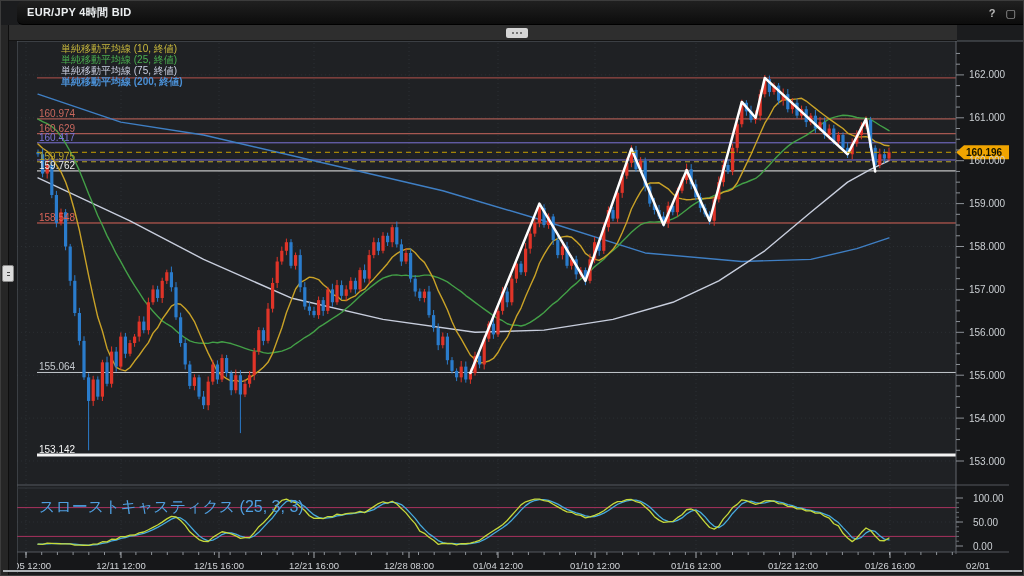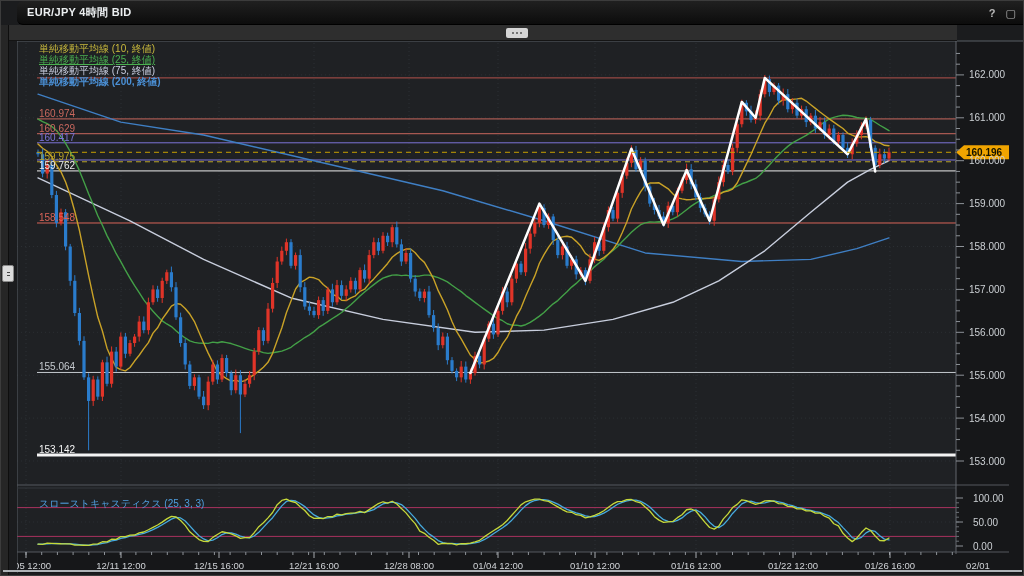--- a/index.html
+++ b/index.html
@@ -11,23 +11,23 @@
   #win-controls{position:absolute;right:6px;top:0;height:24px;display:flex;align-items:center;gap:10px;color:#b9b9b9;font-size:11px;font-weight:bold;}
   #win-controls span{cursor:default;}
   #toolbar{position:absolute;left:8px;top:24px;width:948px;height:16px;background:#2e2e2e;border-bottom:1px solid #141414;z-index:5;}
   #panel-toggle{position:absolute;left:497px;top:3px;width:22px;height:10px;background:#d6d6d6;border-radius:2px;display:flex;align-items:center;justify-content:center;gap:2px;}
   #panel-toggle i{width:2px;height:2px;background:#555;border-radius:50%;display:block;}
   #left-gutter{position:absolute;left:0;top:24px;width:8px;height:552px;background:#262626;border-right:1px solid #0e0e0e;z-index:4;}
   #gutter-handle{position:absolute;left:1px;top:264px;width:12px;height:17px;background:#dcdcdc;border:1px solid #8a8a8a;border-radius:2px;z-index:6;display:flex;flex-direction:column;align-items:center;justify-content:center;gap:2px;}
   #gutter-handle i{width:3px;height:1px;background:#444;display:block;}
   #chart-svg{position:absolute;left:16px;top:24px;}
   #legend{position:absolute;left:38px;top:42px;z-index:3;font-size:10px;line-height:11px;white-space:nowrap;}
-  #stoch-legend{position:absolute;left:38px;top:496px;z-index:3;font-size:10px;white-space:nowrap;}
+  #stoch-legend{position:absolute;left:38px;top:496px;z-index:3;font-size:16px;white-space:nowrap;}
   #bottom-edge{position:absolute;left:2px;bottom:3px;width:1019px;height:2px;background:#aeb2b6;z-index:7;}
-  .lg-row{margin-bottom:0px;}
+  .lg-row{margin-bottom:0px;margin-left:22px;}
   text{font-family:"Liberation Sans","DejaVu Sans",sans-serif;}
 </style>
 </head>
 <body>
 
 <div id="window">
   <div id="titlebar">
     <span id="title">EUR/JPY 4時間 BID</span>
     <div id="win-controls">
       <span>?</span>
@@ -664,20 +664,20 @@
         <line x1="776" y1="527" x2="776" y2="533" stroke="#a7acb1"></line>
         <text x="776" y="544" font-size="9.5" fill="#d0d3d7" text-anchor="middle">01/22 12:00</text>
         <line x1="873" y1="527" x2="873" y2="533" stroke="#a7acb1"></line>
         <text x="873" y="544" font-size="9.5" fill="#d0d3d7" text-anchor="middle">01/26 16:00</text>
         <text x="961" y="544" font-size="9.5" fill="#d0d3d7" text-anchor="middle">02/01</text>
       </g>
     </svg>
 
   <div id="legend">
     <div class="lg-row" style="color: rgb(201, 185, 60);">単純移動平均線 (10, 終値)</div>
-    <div class="lg-row" style="color: rgb(74, 176, 80); text-decoration: underline;">単純移動平均線 (25, 終値)</div>
+    <div class="lg-row" style="color: rgb(74, 176, 80);">単純移動平均線 (25, 終値)</div>
     <div class="lg-row" style="color: rgb(204, 209, 228);">単純移動平均線 (75, 終値)</div>
     <div class="lg-row" style="color: rgb(74, 143, 212); font-weight: bold;">単純移動平均線 (200, 終値)</div>
   </div>
   <div id="stoch-legend" style="color: rgb(79, 159, 224);">スローストキャスティクス (25, 3, 3)</div>
 
   <div id="bottom-edge"></div>
 </div>
 
 </body></html>

